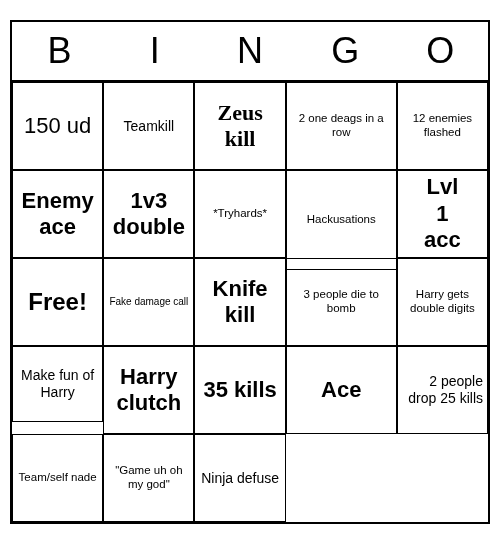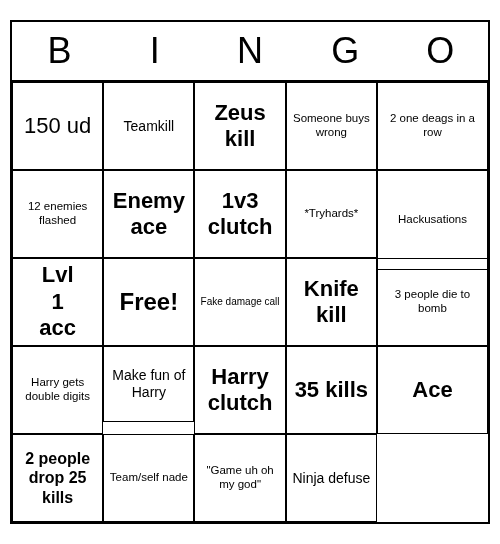--- a/index.html
+++ b/index.html
@@ -52,36 +52,35 @@
   <div class="bingo-header">
     <span class="bingo-letter">B</span>
     <span class="bingo-letter">I</span>
     <span class="bingo-letter">N</span>
     <span class="bingo-letter">G</span>
     <span class="bingo-letter">O</span>
   </div>
   <div class="bingo-grid" id="grid-container">
   <div style="border: 1px solid rgb(0, 0, 0); display: flex; align-items: center; justify-content: center; text-align: center; padding: 4px; font-size: 22px; font-weight: normal; line-height: 1.2; cursor: default; height: 88px;">150 ud</div>
       <div style="border: 1px solid rgb(0, 0, 0); display: flex; align-items: center; justify-content: center; text-align: center; padding: 4px; font-size: 14px; font-weight: normal; line-height: 1.2; cursor: default; height: 88px;">Teamkill</div>
-      <div style="border: 1px solid rgb(0, 0, 0); display: flex; align-items: center; justify-content: center; text-align: center; padding: 4px; font-size: 22px; font-weight: bold; line-height: 1.2; cursor: default; height: 88px;">Zeus kill</div>
-      <div style="border: 1px solid rgb(0, 0, 0); display: flex; align-items: center; justify-content: center; text-align: center; padding: 4px; font-size: 11.5px; font-weight: normal; line-height: 1.2; cursor: default; height: 88px;">Someone buys wrong</div>
+      <div style="border: 1px solid rgb(0, 0, 0); display: flex; align-items: center; justify-content: center; text-align: center; padding: 4px; font-size: 22px; font-weight: bold; line-height: 1.2; cursor: default; height: 88px; font-family: Liberation Serif, serif;">Zeus kill</div>
       <div style="border: 1px solid rgb(0, 0, 0); display: flex; align-items: center; justify-content: center; text-align: center; padding: 4px; font-size: 11.5px; font-weight: normal; line-height: 1.2; cursor: default; height: 88px;">2 one deags in a row</div>
       <div style="border: 1px solid rgb(0, 0, 0); display: flex; align-items: center; justify-content: center; text-align: center; padding: 4px; font-size: 11.5px; font-weight: normal; line-height: 1.2; cursor: default; height: 88px;">12 enemies flashed</div>
       <div style="border: 1px solid rgb(0, 0, 0); display: flex; align-items: center; justify-content: center; text-align: center; padding: 4px; font-size: 22px; font-weight: bold; line-height: 1.2; cursor: default; height: 88px;">Enemy ace</div>
-      <div style="border: 1px solid rgb(0, 0, 0); display: flex; align-items: center; justify-content: center; text-align: center; padding: 4px; font-size: 22px; font-weight: bold; line-height: 1.2; cursor: default; height: 88px;">1v3 clutch</div>
+      <div style="border: 1px solid rgb(0, 0, 0); display: flex; align-items: center; justify-content: center; text-align: center; padding: 4px; font-size: 22px; font-weight: bold; line-height: 1.2; cursor: default; height: 88px;">1v3 double</div>
       <div style="border: 1px solid rgb(0, 0, 0); display: flex; align-items: center; justify-content: center; text-align: center; padding: 4px; font-size: 11.5px; font-weight: normal; line-height: 1.2; cursor: default; height: 88px;">*Tryhards*</div>
       <div style="border: 1px solid rgb(0, 0, 0); display: flex; align-items: center; justify-content: center; text-align: right; padding: 20px; font-size: 11.5px; font-weight: normal; line-height: 1.2; cursor: default; height: 100px;">Hackusations</div>
       <div style="border: 1px solid rgb(0, 0, 0); display: flex; align-items: center; justify-content: center; text-align: center; padding: 20px; font-size: 22px; font-weight: bold; line-height: 1.2; cursor: default; height: 88px;">Lvl 1 acc</div>
       <div style="border: 1px solid rgb(0, 0, 0); display: flex; align-items: center; justify-content: center; text-align: center; padding: 4px; font-size: 24px; font-weight: bold; line-height: 1.2; cursor: default; height: 88px;">Free!</div>
       <div style="border: 1px solid rgb(0, 0, 0); display: flex; align-items: center; justify-content: center; text-align: center; padding: 4px; font-size: 10px; font-weight: normal; line-height: 1.2; cursor: default; height: 88px;">Fake damage call</div>
       <div style="border: 1px solid rgb(0, 0, 0); display: flex; align-items: center; justify-content: center; text-align: center; padding: 4px; font-size: 22px; font-weight: bold; line-height: 1.2; cursor: default; height: 88px;">Knife kill</div>
       <div style="border: 1px solid rgb(0, 0, 0); display: flex; align-items: center; justify-content: center; text-align: center; padding: 4px; font-size: 11.5px; font-weight: normal; line-height: 1.2; cursor: default; height: 88px;">3 people die to bomb</div>
       <div style="border: 1px solid rgb(0, 0, 0); display: flex; align-items: center; justify-content: center; text-align: center; padding: 4px; font-size: 11.5px; font-weight: normal; line-height: 1.2; cursor: default; height: 88px;">Harry gets double digits</div>
       <div style="border: 1px solid rgb(0, 0, 0); display: flex; align-items: center; justify-content: center; text-align: center; padding: 4px; font-size: 14px; font-weight: normal; line-height: 1.2; cursor: default; height: 76px;">Make fun of Harry</div>
       <div style="border: 1px solid rgb(0, 0, 0); display: flex; align-items: center; justify-content: center; text-align: center; padding: 4px; font-size: 22px; font-weight: bold; line-height: 1.2; cursor: default; height: 88px;">Harry clutch</div>
       <div style="border: 1px solid rgb(0, 0, 0); display: flex; align-items: center; justify-content: center; text-align: center; padding: 4px; font-size: 22px; font-weight: bold; line-height: 1.2; cursor: default; height: 88px;">35 kills</div>
       <div style="border: 1px solid rgb(0, 0, 0); display: flex; align-items: center; justify-content: center; text-align: center; padding: 4px; font-size: 22px; font-weight: bold; line-height: 1.2; cursor: default; height: 88px;">Ace</div>
-      <div style="border: 1px solid rgb(0, 0, 0); display: flex; align-items: center; justify-content: center; text-align: center; padding: 4px; font-size: 16px; font-weight: bold; line-height: 1.2; cursor: default; height: 88px;">2 people drop 25 kills</div>
+      <div style="border: 1px solid rgb(0, 0, 0); display: flex; align-items: center; justify-content: center; text-align: right; padding: 4px; font-size: 14px; font-weight: normal; line-height: 1.2; cursor: default; height: 88px;">2 people drop 25 kills</div>
       <div style="border: 1px solid rgb(0, 0, 0); display: flex; align-items: center; justify-content: center; text-align: center; padding: 4px; font-size: 11.5px; font-weight: normal; line-height: 1.2; cursor: default; height: 88px;">Team/self nade</div>
       <div style="border: 1px solid rgb(0, 0, 0); display: flex; align-items: center; justify-content: center; text-align: center; padding: 4px; font-size: 11.5px; font-weight: normal; line-height: 1.2; cursor: default; height: 88px;">"Game uh oh my god"</div>
       <div style="border: 1px solid rgb(0, 0, 0); display: flex; align-items: center; justify-content: center; text-align: center; padding: 4px; font-size: 14px; font-weight: normal; line-height: 1.2; cursor: default; height: 88px;">Ninja defuse</div>
     </div>
 </div>
 
 </body></html>

